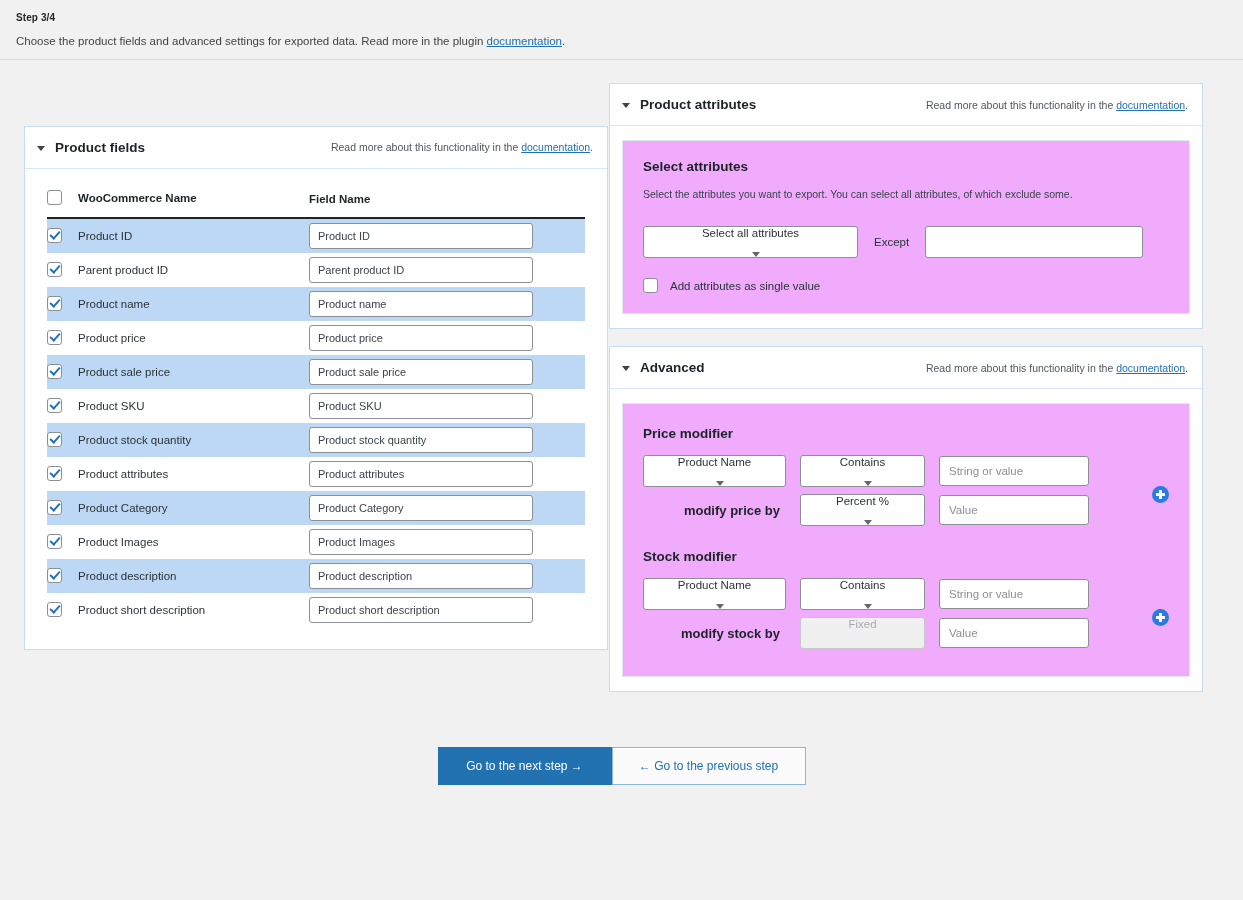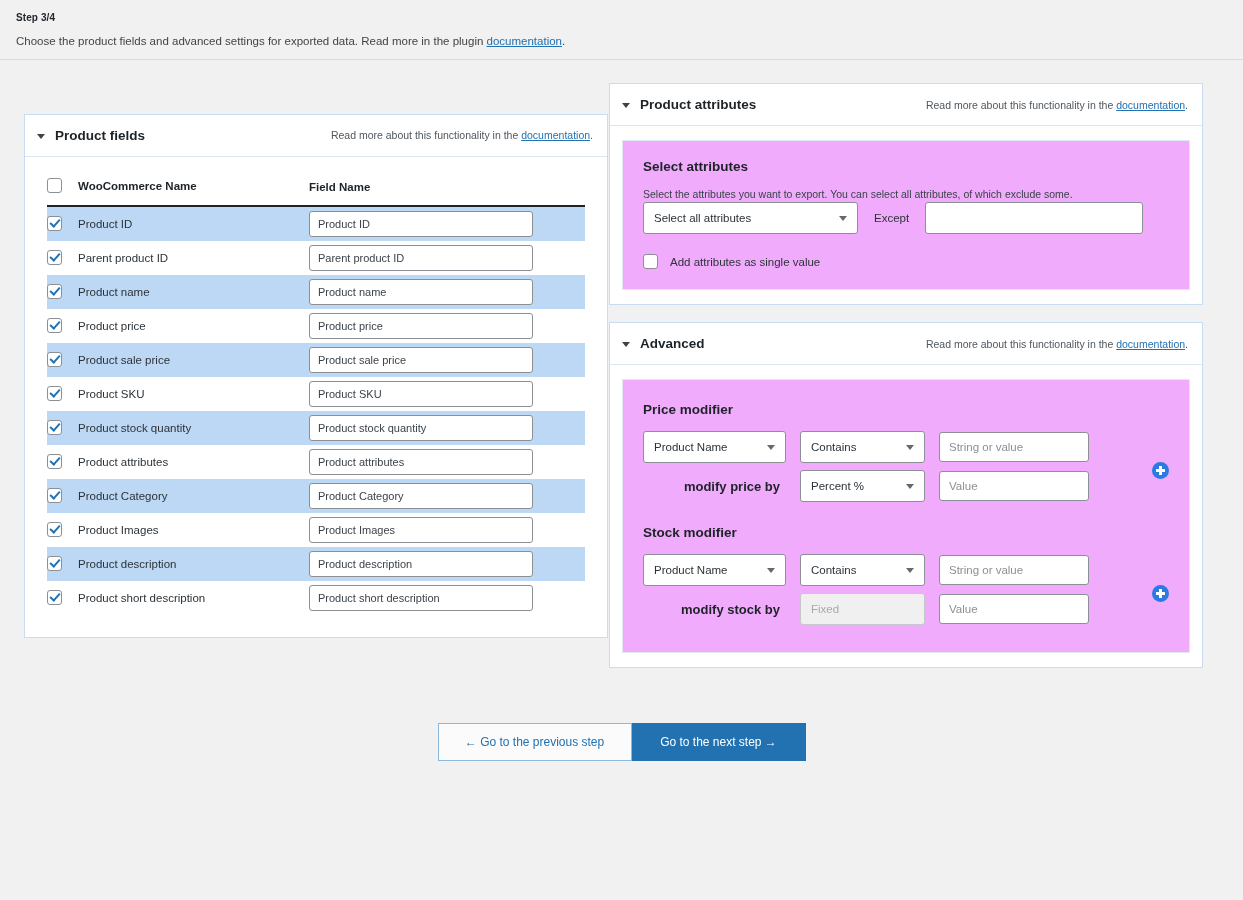--- a/index.html
+++ b/index.html
@@ -99,28 +99,28 @@
   .inner-card {
     border: 1px solid #e2e8f0;
     margin: 14px 12px 14px 12px;
     padding: 18px 20px 20px 20px;
     background: #f0abfc;
   }
   .sec-title {
     font-size: 13.5px; font-weight: 700; color: #1d2327;
     margin: 0 0 14px 0;
   }
-  .sec-desc { font-size: 10.5px; color: #3c434a; margin: 0 0 2px 0; }
+  .sec-desc { font-size: 10.5px; color: #3c434a; margin: 0 0 26px 0; }
 
   .attr-row { display: flex; align-items: center; gap: 12px; margin-bottom: 20px; }
   .sel {
     height: 32px; border: 1px solid #8c8f94; border-radius: 3px;
     background: #fff; display: flex; align-items: center;
     justify-content: space-between; padding: 0 10px;
-    font-size: 11.5px; color: #2c3338;
+    font-size: 11.5px; color: #2c3338; flex-direction: column;
   }
   .sel.dis { background: #f0f0f1; border-color: #c5c7ca; color: #a7aaad; }
   .sel-w-attr { width: 215px; }
   .except-label { font-size: 11.5px; color: #2c3338; padding: 0 4px; }
   .except-input {
     width: 218px; height: 32px;
     border: 1px solid #8c8f94; border-radius: 3px;
     background: #fff; padding: 0 9px;
     font-family: "Liberation Sans", sans-serif; font-size: 11.5px;
   }
@@ -412,15 +412,15 @@
           </div>
 
         </div>
       </div>
     </div>
 
   </div>
 </div>
 
 <div class="footer">
+  <div class="btn btn-next">Go to the next step →</div>
   <div class="btn btn-prev">← Go to the previous step</div>
-  <div class="btn btn-next">Go to the next step →</div>
 </div>
 
 </body></html>

